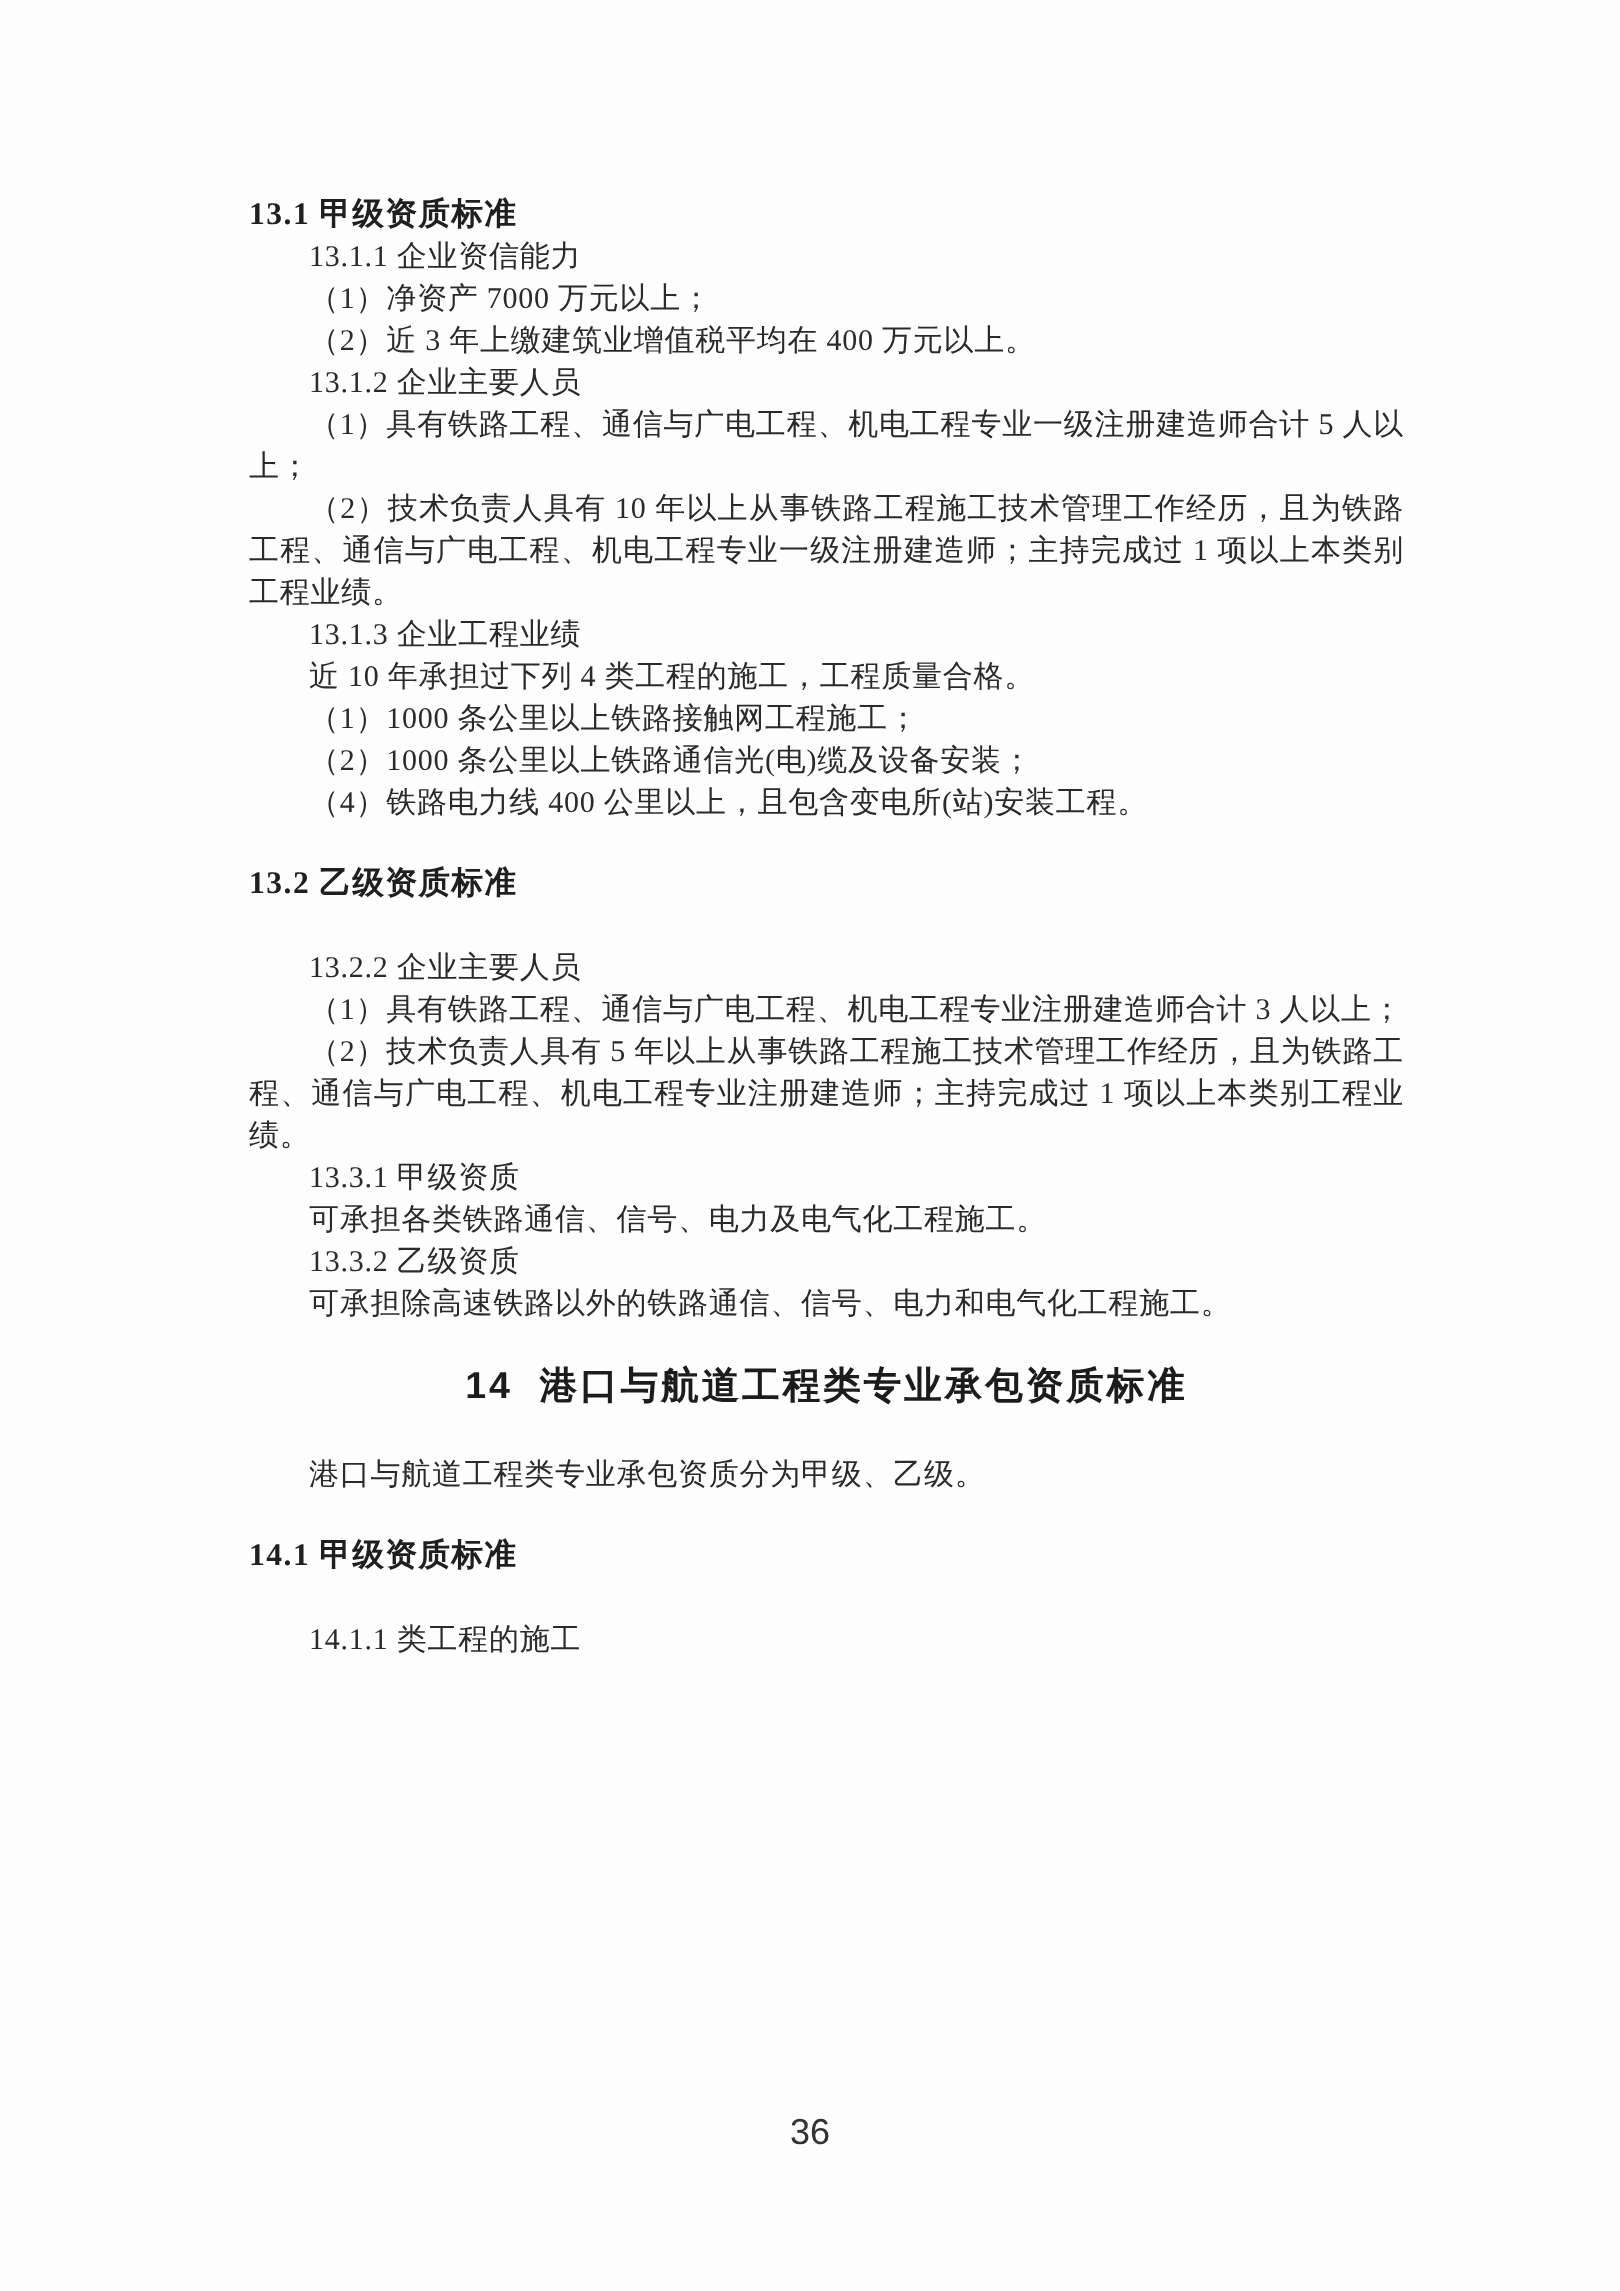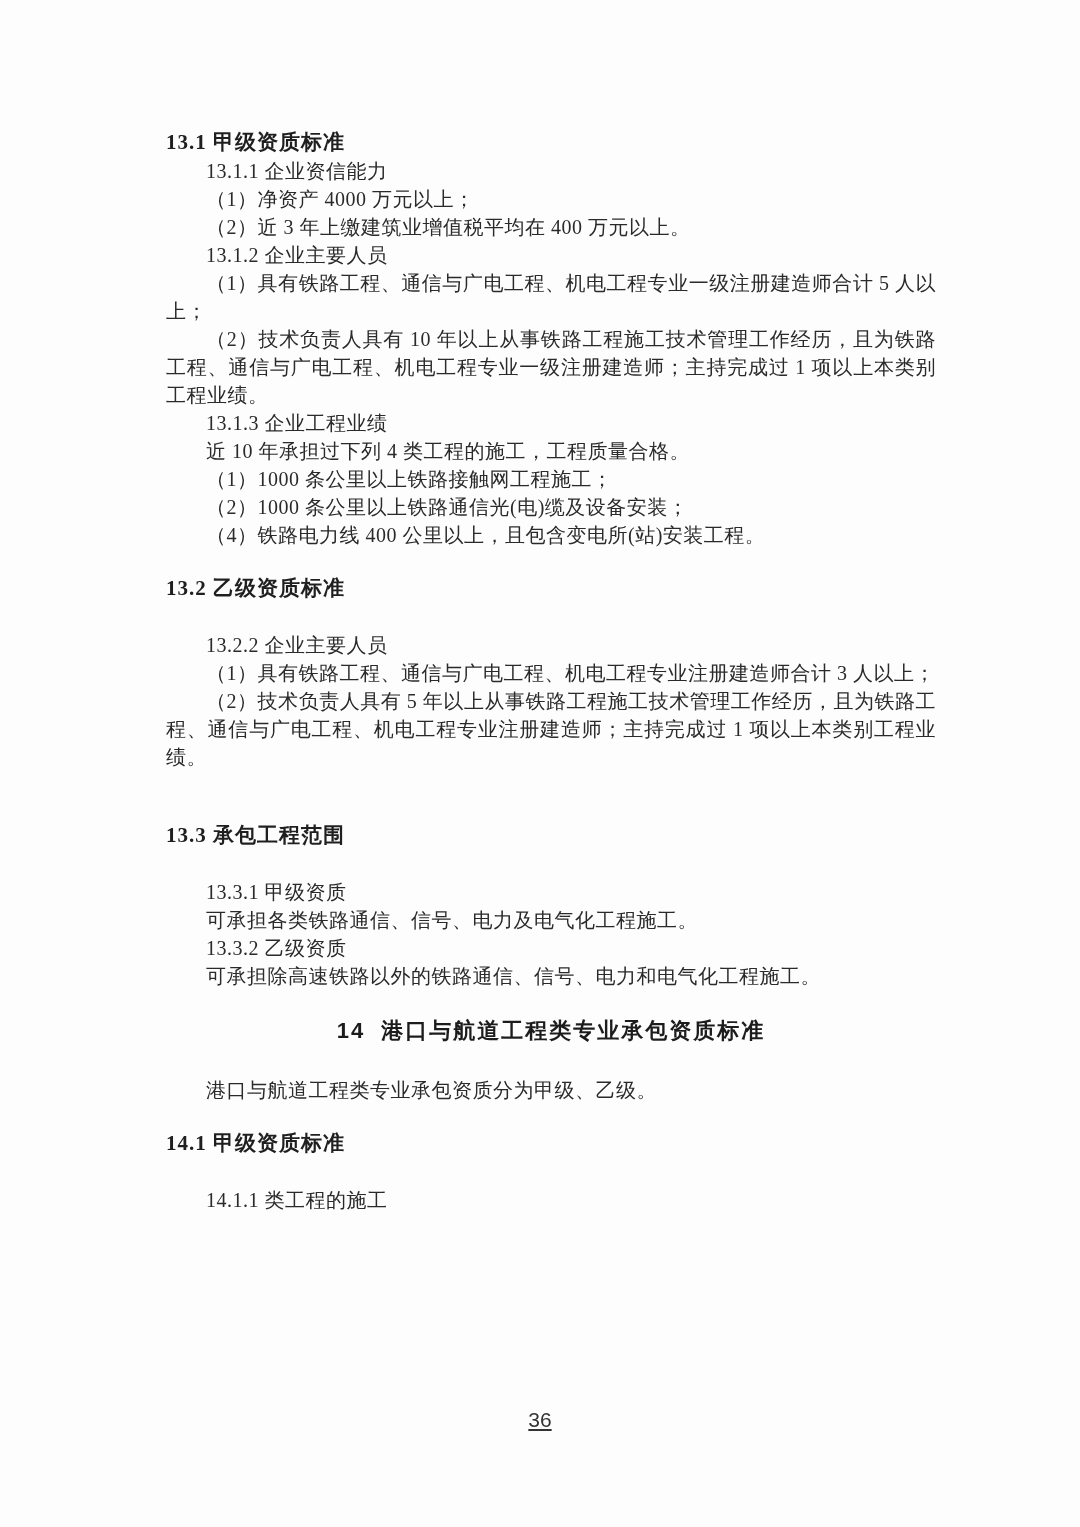--- a/index.html
+++ b/index.html
@@ -34,64 +34,62 @@
     text-align: left;
     color: #1f1f1f;
     letter-spacing: 1px;
   }
   h2.sec.gt   { margin-top: 25px; }
   h2.sec.gt-xl{ margin-top: 50px; }
   h2.sec.gb   { margin-bottom: 28px; }
   h1.chap {
     margin: 0;
     font-family: "Liberation Sans", "DejaVu Sans", sans-serif;
-    font-size: 22px;
+    font-size: 25px;
     line-height: 34px;
     font-weight: bold;
     text-align: center;
     color: #1c1c1c;
     letter-spacing: 2px;
     white-space: pre-wrap;
   }
   h1.chap.gt { margin-top: 24px; }
   h1.chap.gb { margin-bottom: 28px; }
   .pageno {
     position: absolute;
     top: 1408px;
     left: 0;
     width: 100%;
     text-align: center;
     font-family: "Liberation Sans", "DejaVu Sans", sans-serif;
-    font-size: 21px;
+    font-size: 24px;
     color: #333333;
-    text-decoration: underline;
   }
 </style>
 </head>
 <body>
 
 <div class="page">
   <div class="content">
       <h2 class="sec">13.1 甲级资质标准</h2>
       <p class="para">13.1.1 企业资信能力</p>
-      <p class="para">（1）净资产 4000 万元以上；</p>
+      <p class="para">（1）净资产 7000 万元以上；</p>
       <p class="para">（2）近 3 年上缴建筑业增值税平均在 400 万元以上。</p>
       <p class="para">13.1.2 企业主要人员</p>
       <p class="para">（1）具有铁路工程、通信与广电工程、机电工程专业一级注册建造师合计 5 人以上；</p>
       <p class="para">（2）技术负责人具有 10 年以上从事铁路工程施工技术管理工作经历，且为铁路工程、通信与广电工程、机电工程专业一级注册建造师；主持完成过 1 项以上本类别工程业绩。</p>
       <p class="para">13.1.3 企业工程业绩</p>
       <p class="para">近 10 年承担过下列 4 类工程的施工，工程质量合格。</p>
       <p class="para">（1）1000 条公里以上铁路接触网工程施工；</p>
       <p class="para">（2）1000 条公里以上铁路通信光(电)缆及设备安装；</p>
       <p class="para">（4）铁路电力线 400 公里以上，且包含变电所(站)安装工程。</p>
       <h2 class="sec gt gb">13.2 乙级资质标准</h2>
       <p class="para">13.2.2 企业主要人员</p>
       <p class="para">（1）具有铁路工程、通信与广电工程、机电工程专业注册建造师合计 3 人以上；</p>
       <p class="para">（2）技术负责人具有 5 年以上从事铁路工程施工技术管理工作经历，且为铁路工程、通信与广电工程、机电工程专业注册建造师；主持完成过 1 项以上本类别工程业绩。</p>
-      <h2 class="sec gt-xl gb">13.3 承包工程范围</h2>
       <p class="para">13.3.1 甲级资质</p>
       <p class="para">可承担各类铁路通信、信号、电力及电气化工程施工。</p>
       <p class="para">13.3.2 乙级资质</p>
       <p class="para">可承担除高速铁路以外的铁路通信、信号、电力和电气化工程施工。</p>
       <h1 class="chap gt gb">14  港口与航道工程类专业承包资质标准</h1>
       <p class="para">港口与航道工程类专业承包资质分为甲级、乙级。</p>
       <h2 class="sec gt gb">14.1 甲级资质标准</h2>
       <p class="para">14.1.1 类工程的施工</p>
     </div>
   <div class="pageno">36</div>

